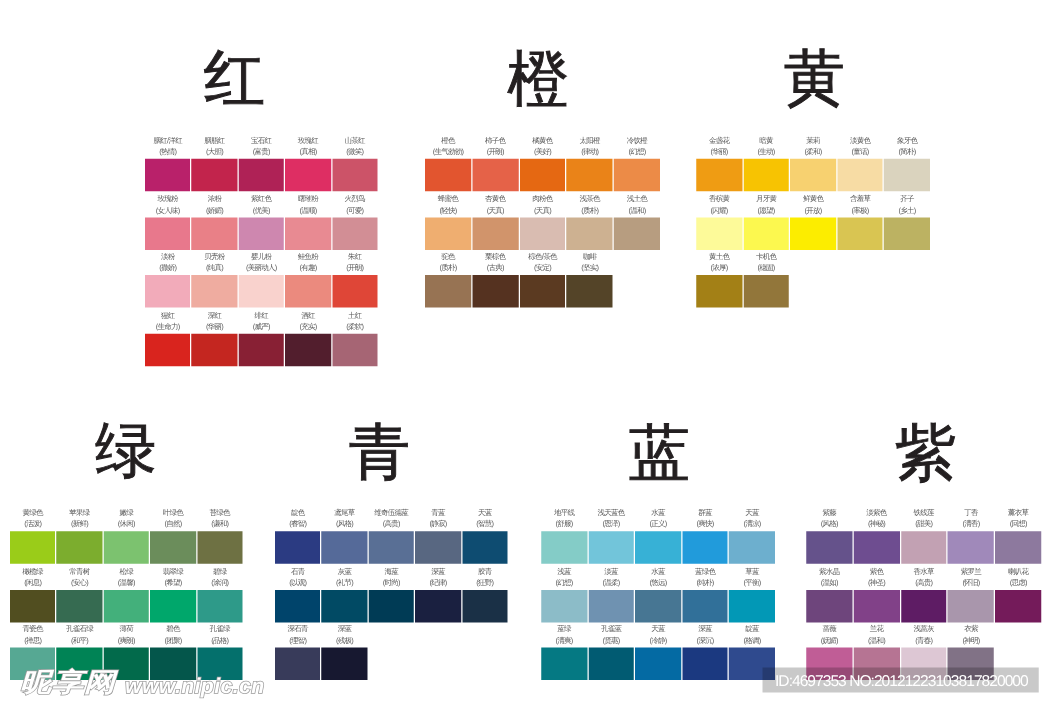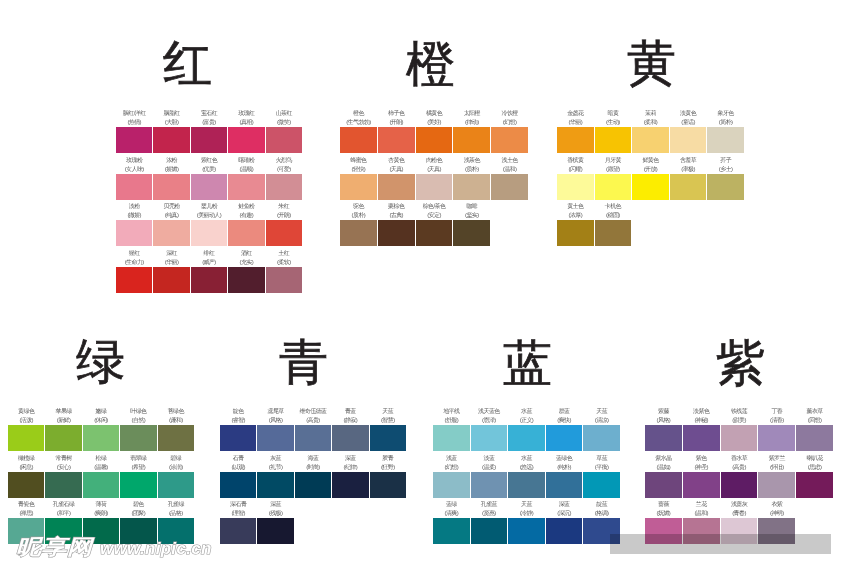--- a/index.html
+++ b/index.html
@@ -809,13 +809,14 @@
             <span>衣紫</span>
             <span>(神明)</span>
           </div>
       <div class="swatch" style="background-color: rgb(129, 114, 134);"></div>
     </div>
   </div>
 </div>
 <div class="wm-brand">昵享网</div>
 <div class="wm-url">www.nipic.cn</div>
 <div class="id-bar"></div>
+<div class="id-text">ID:4697353 NO:20121223103817820000</div>
 </div>
 
 </body></html>

